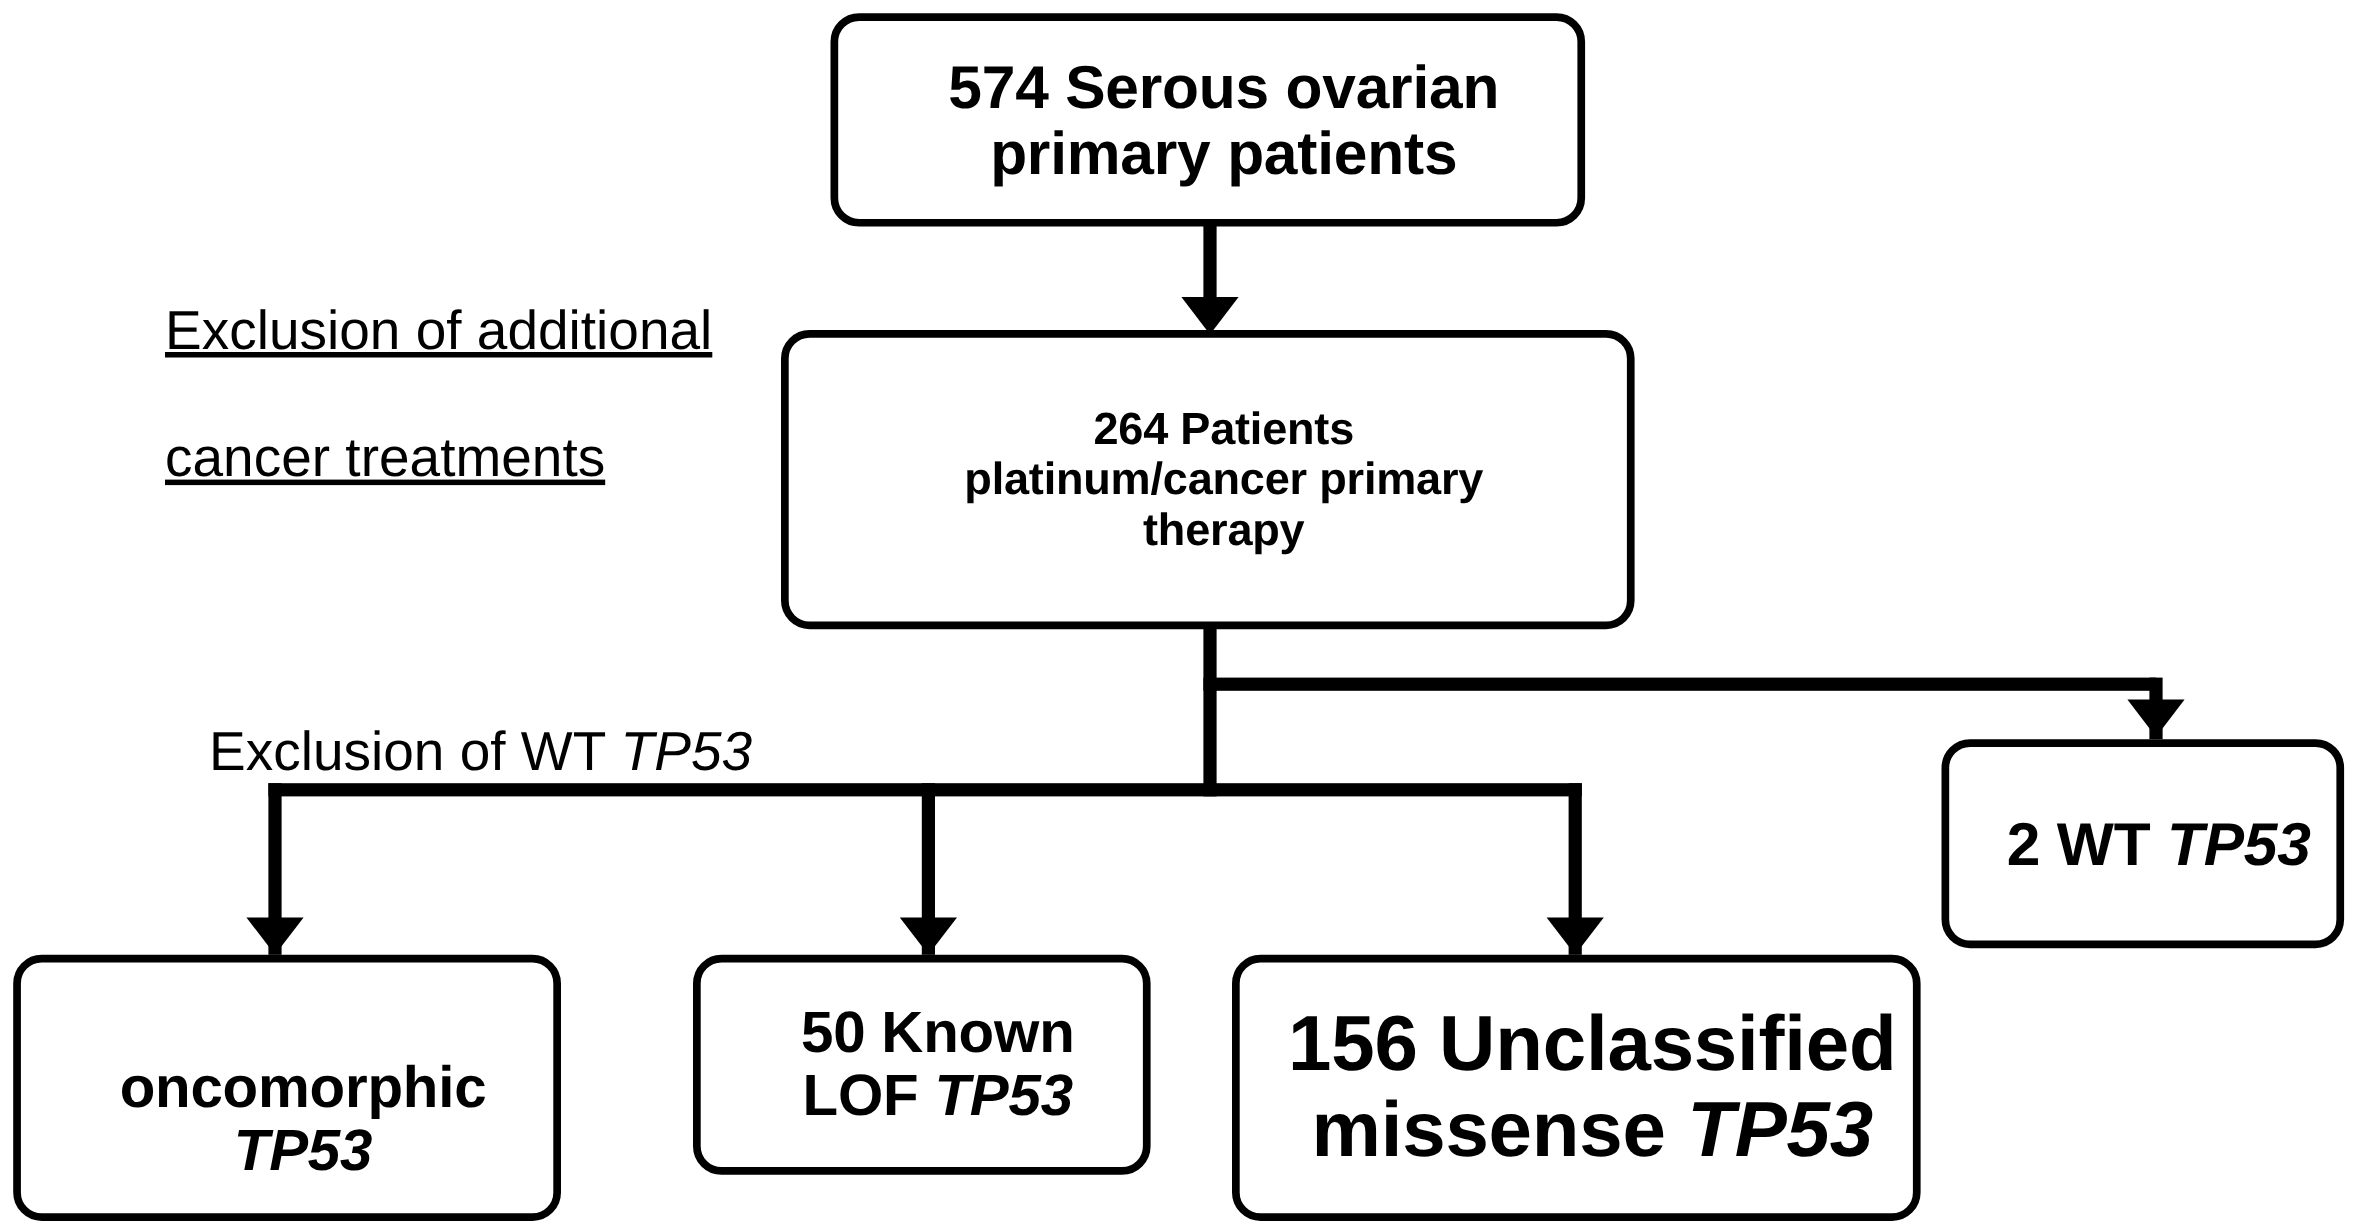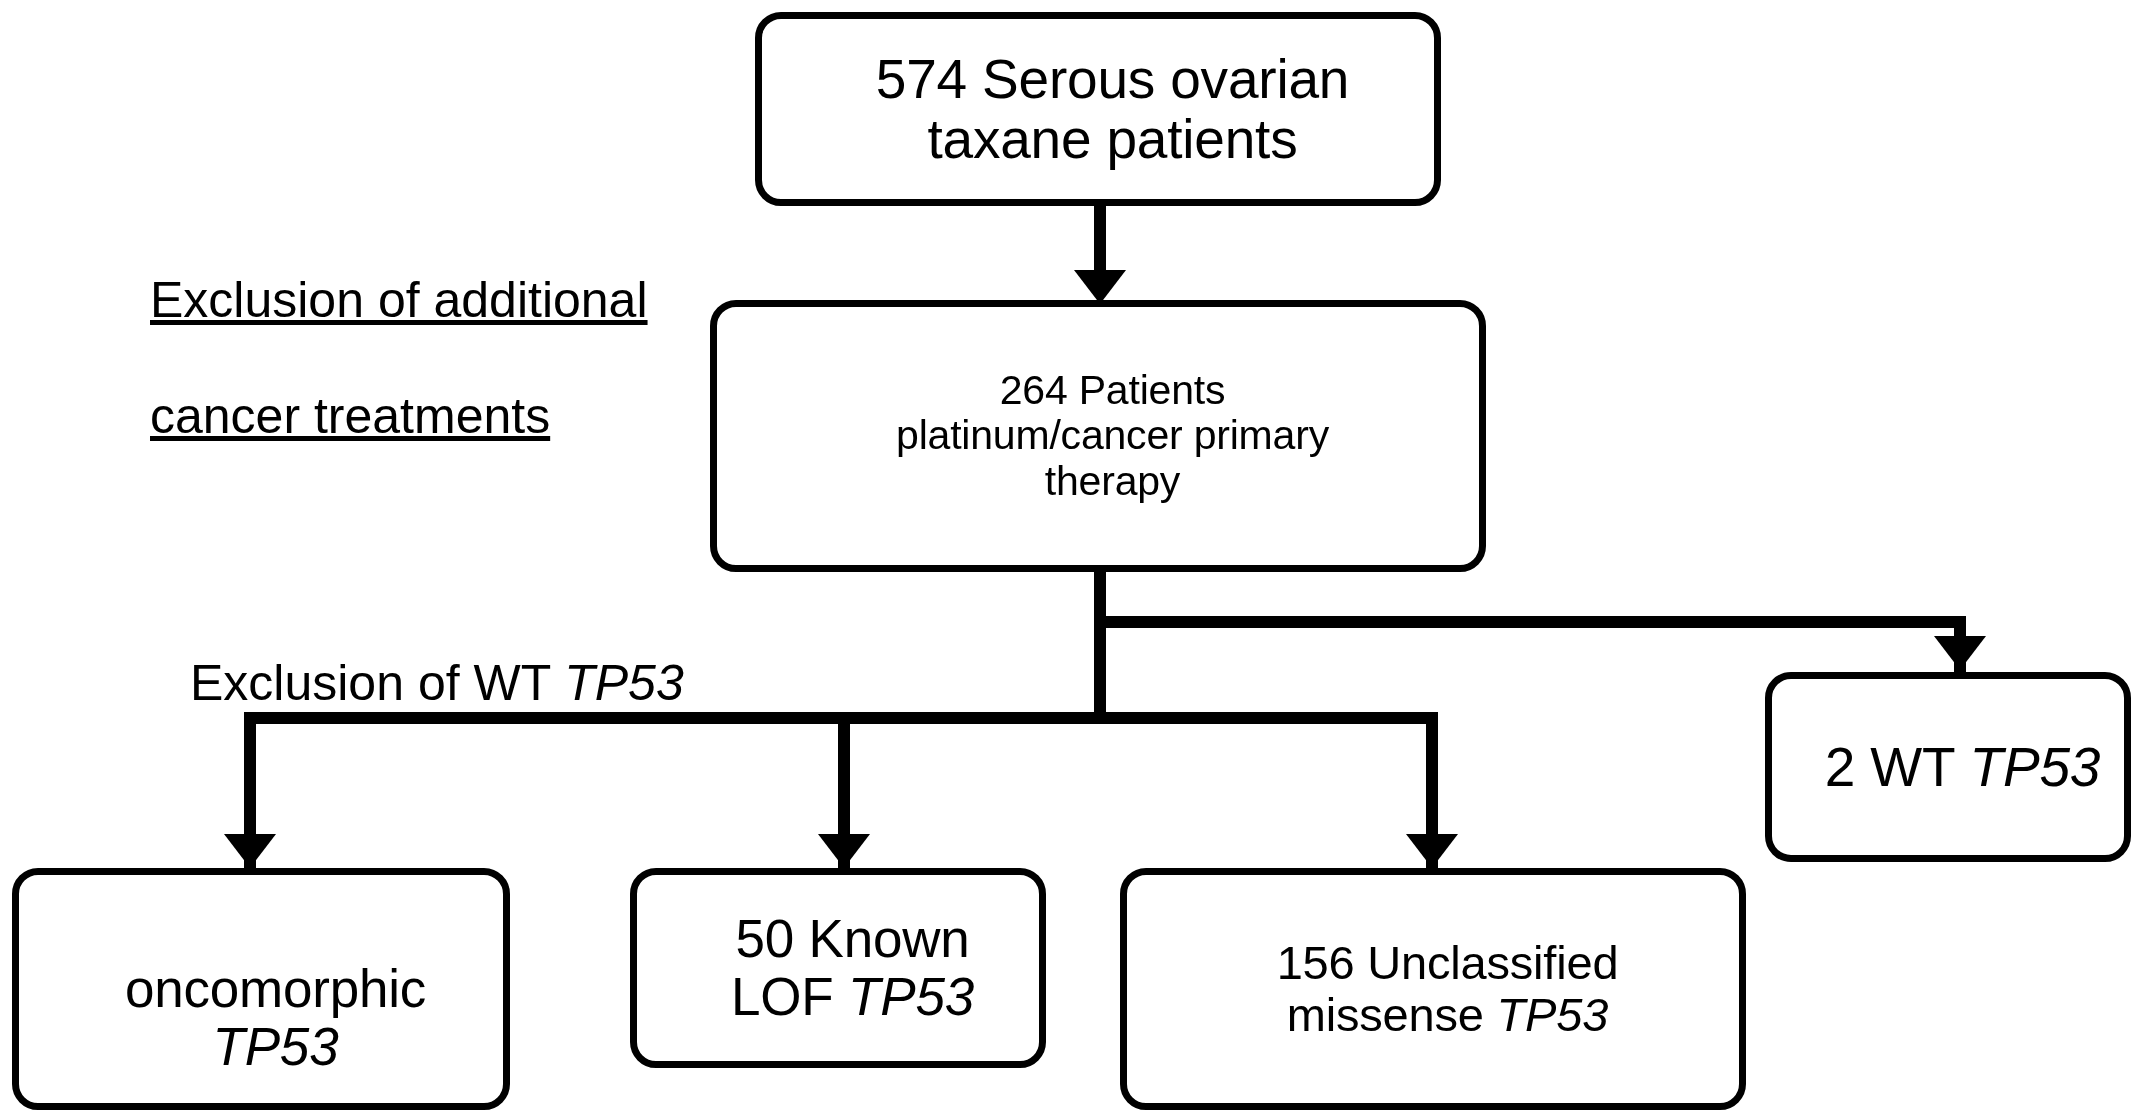--- a/index.html
+++ b/index.html
@@ -11,35 +11,35 @@
   .node{
     position:absolute;
     box-sizing:border-box;
     background:#ffffff;
     border:7px solid #000000;
     border-radius:26px;
     display:flex;
     align-items:center;
     justify-content:center;
     text-align:center;
-    font-weight:normal;
+    font-weight:bold;
     line-height:1.10;
     letter-spacing:-0.2px;
     z-index:5;
     padding-left:29px;
   }
   .node .txt{display:block;padding:0 10px;}
   .node i{font-style:italic;}
 
   #node-top      {left:755px;  top:12px;   width:686px; height:194px; font-size:55px;}
   #node-mid      {left:710px;  top:300px;  width:776px; height:272px; font-size:41px;}
   #node-wt       {left:1765px; top:672px;  width:366px; height:190px; font-size:55px;}
   #node-onco     {left:12px;   top:868px;  width:498px; height:242px; font-size:53px;}
   #node-lof      {left:630px;  top:868px;  width:416px; height:200px; font-size:53px;}
-  #node-missense {left:1120px; top:868px;  width:626px; height:242px; font-size:47px;}
+  #node-missense {left:1120px; top:868px;  width:626px; height:242px; font-size:71px;}
 
   
   .annot{
     position:absolute;
     font-size:50px;
     font-weight:normal;
     line-height:1.16;
     white-space:pre-line;
     color:#000;
     z-index:4;
@@ -110,21 +110,21 @@
     <span>cancer treatments</span>
   </div>
 
   <div class="annot" id="annot-2">
     <span>Exclusion of WT </span><i>TP53</i>
   </div>
 
   <div class="node" id="node-top">
     <span class="txt">
       <span>574 Serous ovarian</span><br>
-      <span>taxane patients</span>
+      <span>primary patients</span>
     </span>
   </div>
 
   <div class="node" id="node-mid">
     <span class="txt">
       <span>264 Patients</span><br>
       <span>platinum/cancer primary</span><br>
       <span>therapy</span>
     </span>
   </div>

